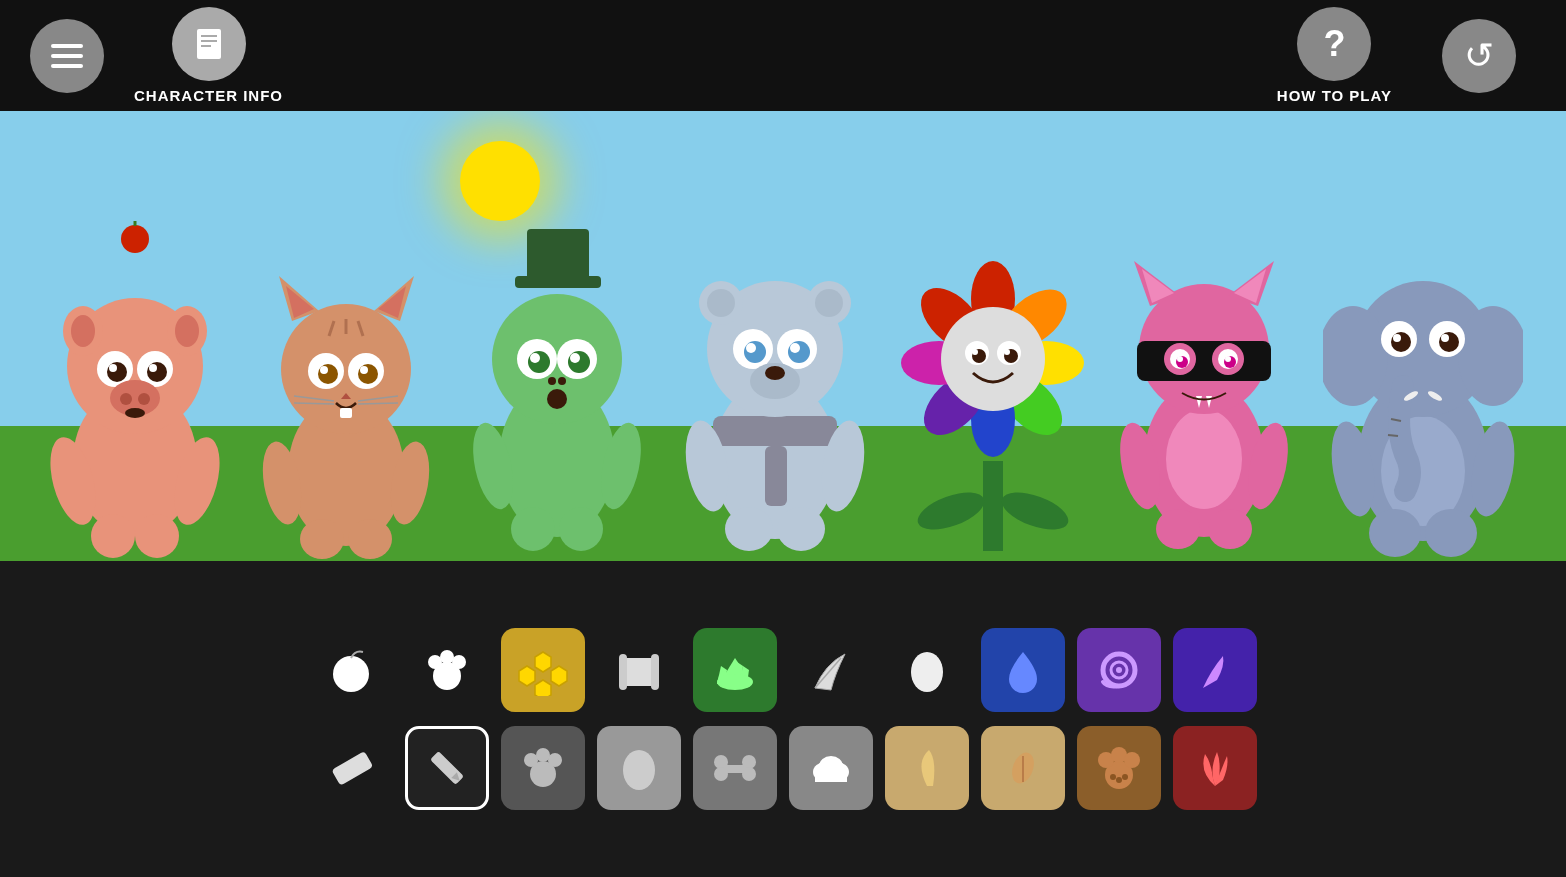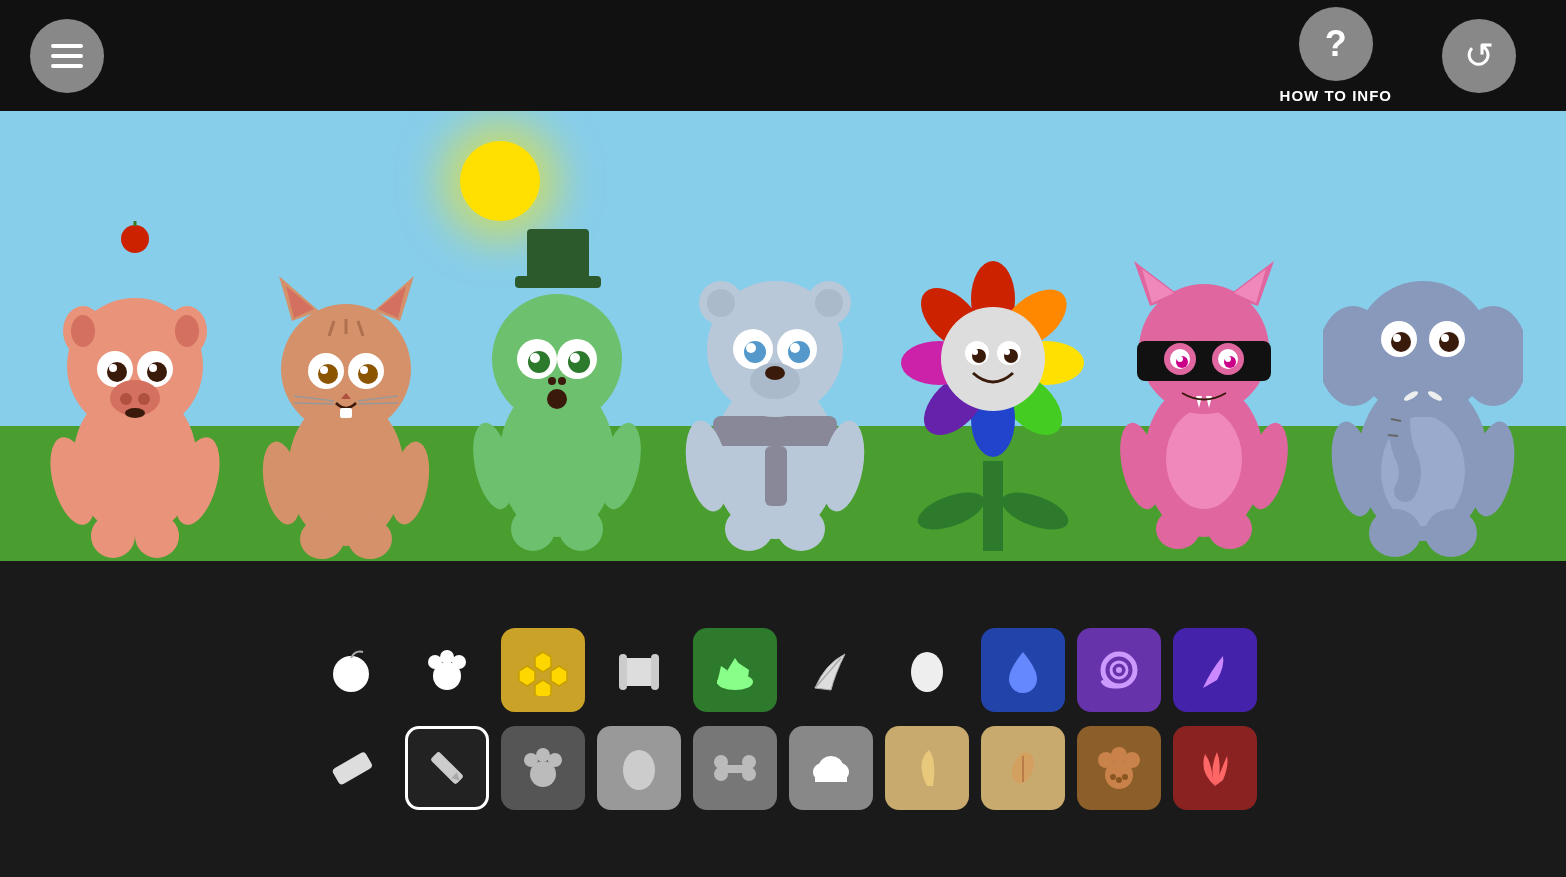--- a/index.html
+++ b/index.html
@@ -172,27 +172,38 @@
   <div class="top-btn">
     <div class="circle-btn">
       <div class="hamburger-lines">
         <span></span>
           <span></span>
           <span></span>
       </div>
     </div>
   </div>
 
+  <div class="top-btn" style="margin-left:10px;">
+    <div class="circle-btn lighter">
+      <svg width="36" height="36" viewBox="0 0 36 36">
+        <rect x="6" y="3" width="24" height="30" rx="2" fill="white"></rect>
+        <rect x="10" y="9" width="16" height="2" fill="#aaa"></rect>
+        <rect x="10" y="14" width="16" height="2" fill="#aaa"></rect>
+        <rect x="10" y="19" width="10" height="2" fill="#aaa"></rect>
+      </svg>
+    </div>
+    <div class="btn-label">CHARACTER INFO</div>
+  </div>
 
   <div class="top-bar-right">
     <div class="top-btn">
       <div class="circle-btn">
         <span style="font-size:36px;font-weight:bold;color:white;">?</span>
       </div>
-      <div class="btn-label">HOW TO INFO</div>
+      <div class="btn-label">HOW TO PLAY</div>
     </div>
     <div class="top-btn">
       <div class="circle-btn">
         <span style="font-size:36px;color:white;">↺</span>
       </div>
     </div>
   </div>
 </div>
 
 <div class="scene">

